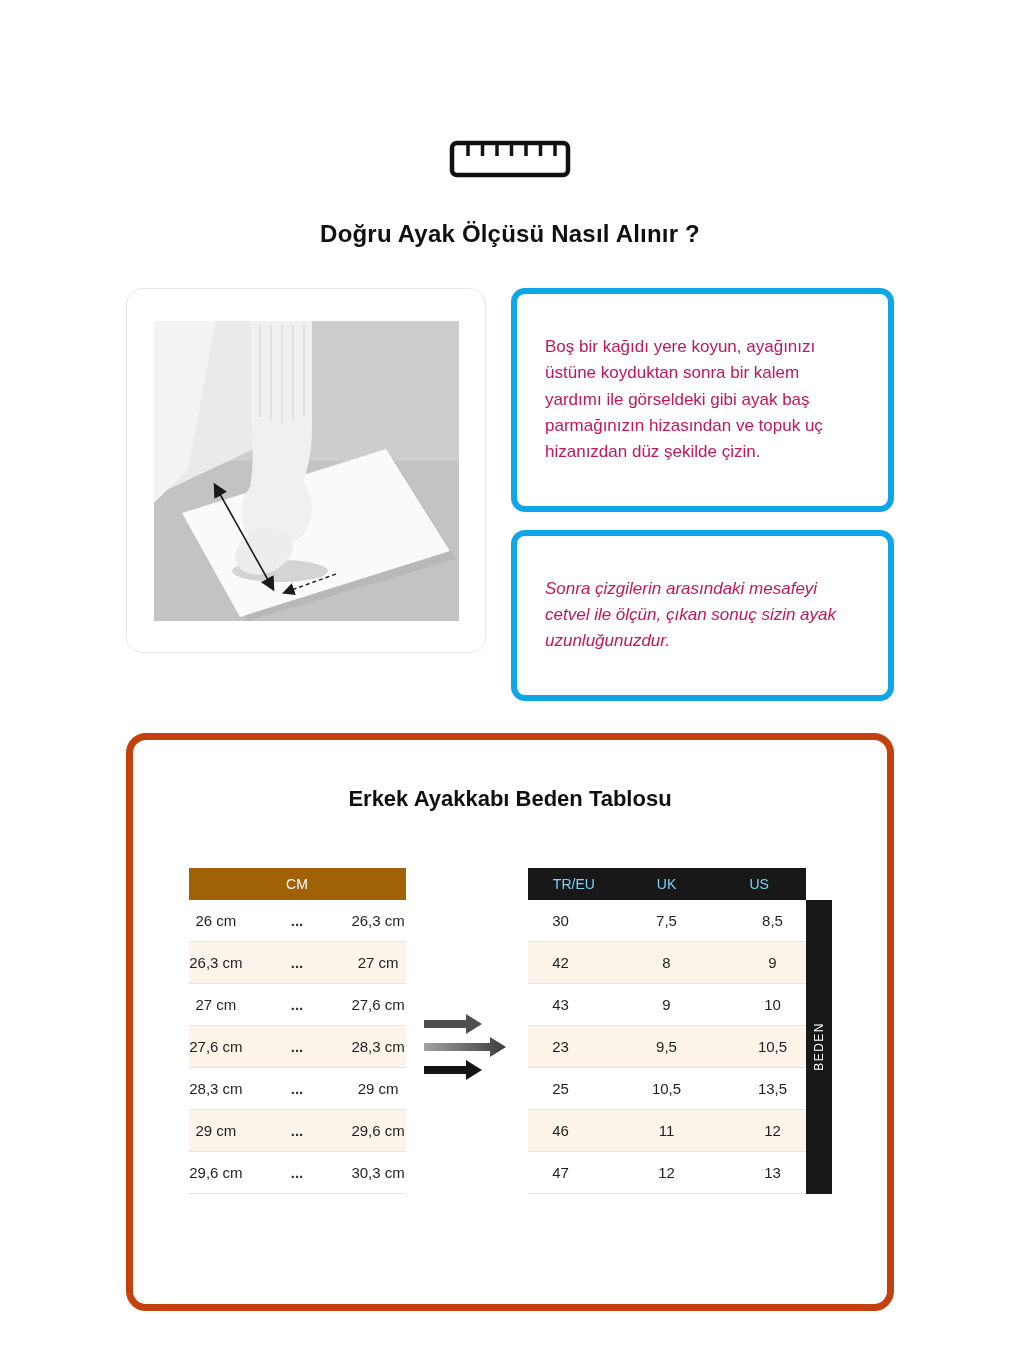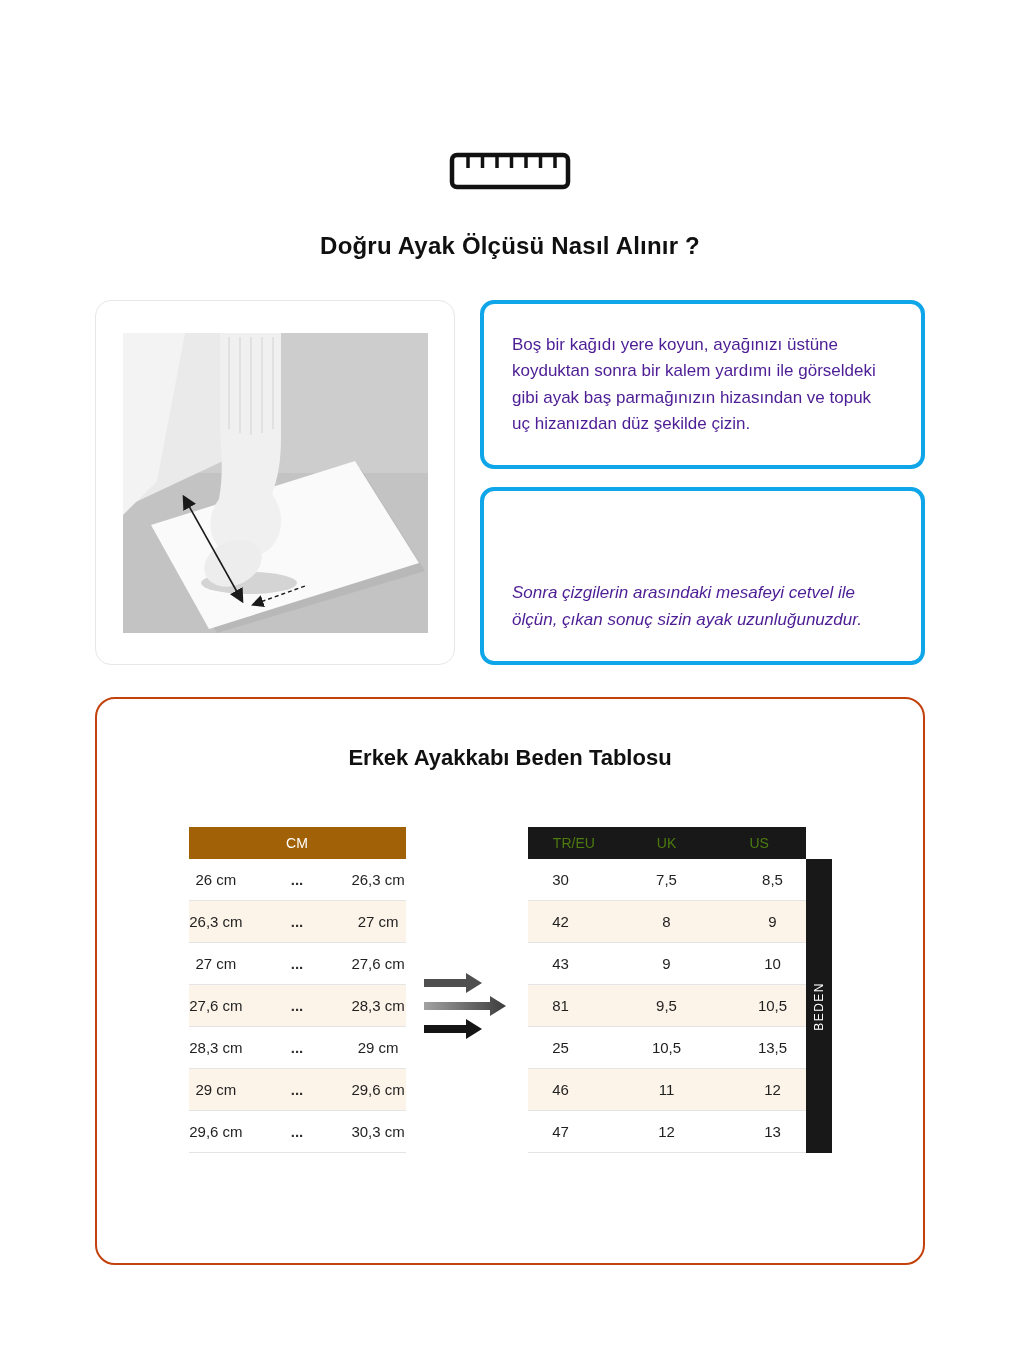--- a/index.html
+++ b/index.html
@@ -2,49 +2,49 @@
 <html><head>
 <meta charset="utf-8">
 <style>
   * { margin:0; padding:0; box-sizing:border-box; }
   html,body { background:#ffffff; }
   body {
     width:1020px; min-height:1360px; margin:0 auto;
     font-family:"Liberation Sans","DejaVu Sans",sans-serif;
     color:#222;
   }
-  .page { width:830px; margin:12px auto; padding-top:140px; }
+  .page { width:768px; margin:0 auto; padding-top:140px; }
 
   
   .header-icon { display:flex; justify-content:center; }
   .page-title {
     text-align:center; margin-top:40px;
     font-size:24px; font-weight:700; color:#101010; letter-spacing:0.2px;
   }
 
   
   .intro-row { display:flex; gap:25px; margin-top:40px; }
   .image-card {
     width:360px; height:365px; flex:0 0 360px;
     border:1px solid #e7e7e7; border-radius:16px;
     display:flex; align-items:center; justify-content:center;
     background:#fff;
   }
   .image-card svg { width:305px; height:300px; display:block; }
   .text-col { flex:1; display:flex; flex-direction:column; gap:18px; }
   .info-card {
-    border:4px solid #0ea5e9; border-radius:14px;
-    padding:28px 28px; background:#fff;
-    font-size:17px; line-height:1.55; color:#4c1d95;
+    border:6px solid #0ea5e9; border-radius:14px;
+    padding:40px 28px; background:#fff;
+    font-size:17px; line-height:1.55; color:#be185d;
   }
   .info-card.tall { flex:1; display:flex; align-items:flex-end;font-style:italic; }
 
   
   .size-panel {
-    margin-top:32px; border:2px solid #c2410c; border-radius:20px;
+    margin-top:32px; border:7px solid #c2410c; border-radius:20px;
     padding:46px 8px 110px; background:#fff;
   }
   .size-title { text-align:center; font-size:22px; font-weight:700; color:#101010; }
   .tables { display:flex; justify-content:center; align-items:flex-start; margin-top:56px; gap:18px; }
 
   .cm-table { width:217px; }
   .tbl-header {
     height:32px; background:#a16207; color:#ffffff;
     display:flex; align-items:center; justify-content:center; font-size:14px;
   }
@@ -54,21 +54,21 @@
   }
   .tbl-row.alt { background:#fcf3e9; }
   .cm-table .c1 { width:40%; text-align:center; }
   .cm-table .c2 { width:20%; text-align:center; color:#333; font-weight:700; }
   .cm-table .c3 { width:40%; text-align:center; }
 
   .arrows-box { align-self:flex-start; margin-top:146px; width:86px; flex:0 0 86px; }
 
   .sz-wrap { display:flex; align-items:flex-start; }
   .sz-table { width:278px; }
-  .sz-header { height:32px; background:#181818; color:#4d7c0f; display:flex; font-size:14px; }
+  .sz-header { height:32px; background:#181818; color:#7dd3fc; display:flex; font-size:14px; }
   .sz-header span { flex:1; display:flex; align-items:center; justify-content:center; }
   .sz-row span { flex:1; display:flex; align-items:center; justify-content:center; height:100%; }
 
   .beden-bar {
     width:26px; height:294px; margin-top:32px; background:#181818;
     display:flex; align-items:center; justify-content:center;
   }
   .beden-label {
     writing-mode:vertical-rl; transform:rotate(180deg);
     color:#fff; font-size:12px; letter-spacing:1.5px;
@@ -221,21 +221,21 @@
             <span>42</span>
             <span>8</span>
             <span>9</span>
           </div>
           <div class="tbl-row sz-row">
             <span>43</span>
             <span>9</span>
             <span>10</span>
           </div>
           <div class="tbl-row sz-row alt">
-            <span>81</span>
+            <span>23</span>
             <span>9,5</span>
             <span>10,5</span>
           </div>
           <div class="tbl-row sz-row">
             <span>25</span>
             <span>10,5</span>
             <span>13,5</span>
           </div>
           <div class="tbl-row sz-row alt">
             <span>46</span>

